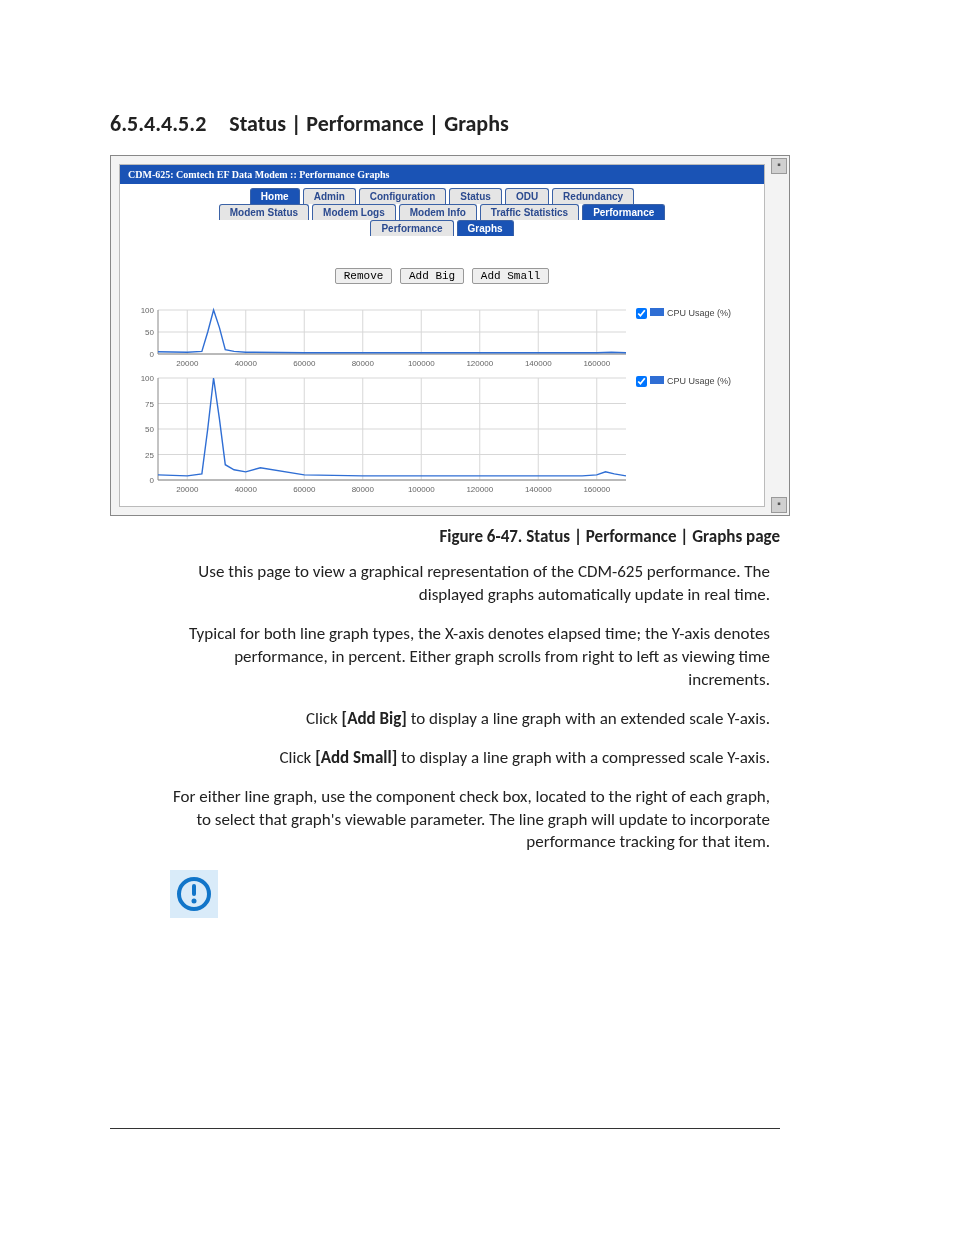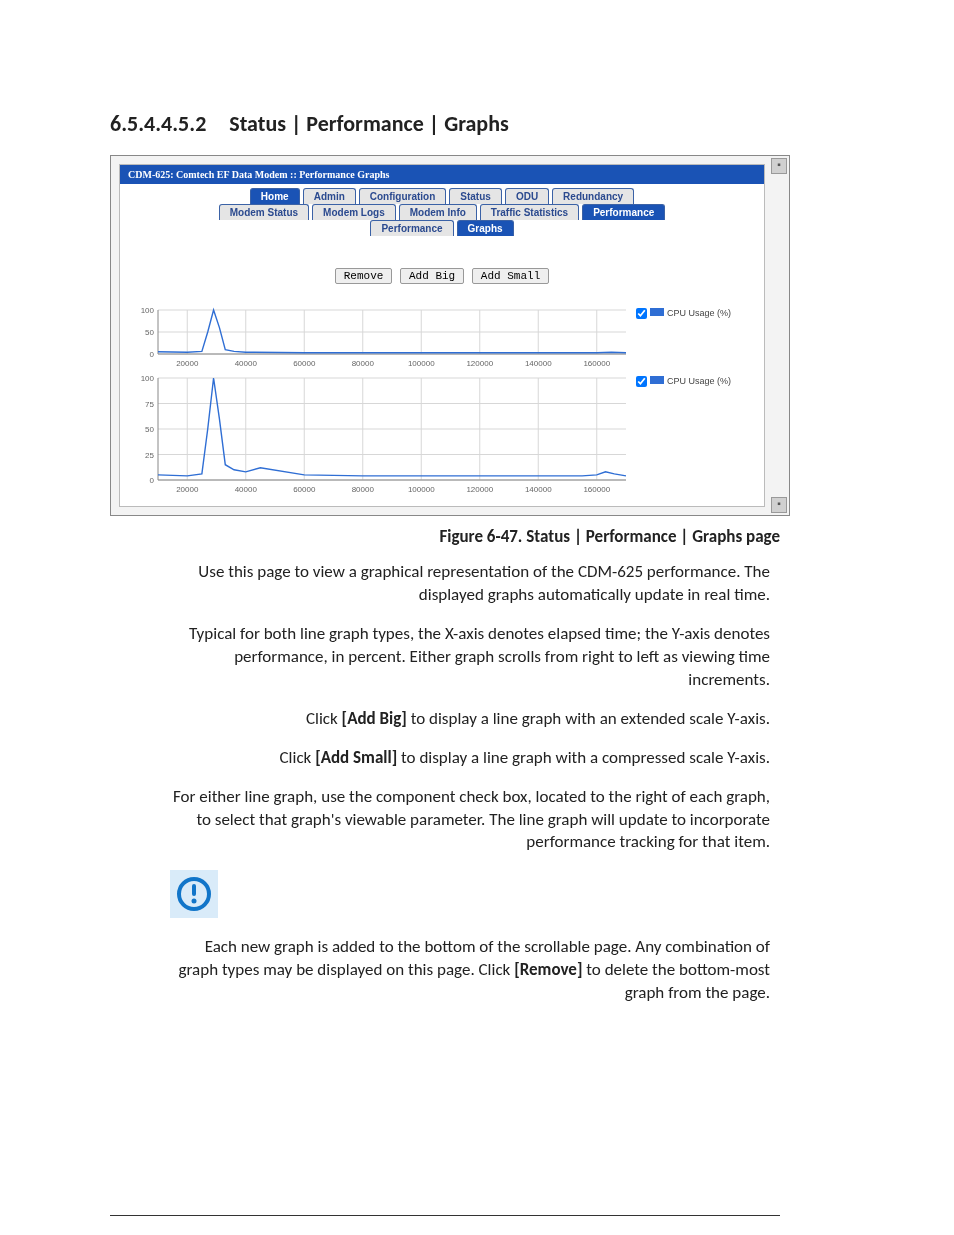--- a/index.html
+++ b/index.html
@@ -306,19 +306,16 @@
     <div class="note">
       <div class="note-icon">
         <svg width="38" height="38" viewBox="0 0 38 38">
           <circle cx="19" cy="19" r="15" fill="none" stroke="#1175c9" stroke-width="4"></circle>
           <rect x="17" y="9" width="4" height="12" rx="2" fill="#1175c9"></rect>
           <circle cx="19" cy="26" r="2.5" fill="#1175c9"></circle>
         </svg>
       </div>
     </div>
 
-    <p>
-      <span>Each new graph is added to the bottom of the scrollable page. Any combination of graph types may be displayed on this page. Click </span><span class="bold">[Remove]</span><span> to delete the bottom-most graph from the page.</span>
-    </p>
   </div>
 
   <div class="hr"></div>
 </div>
 
 </body></html>

